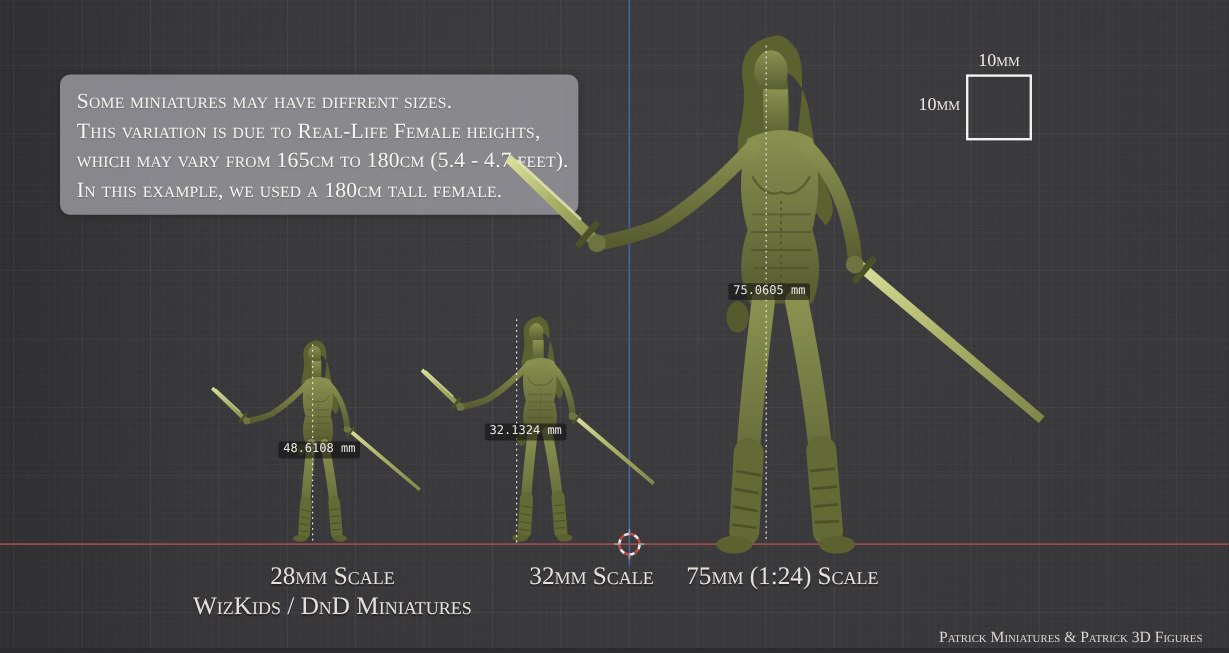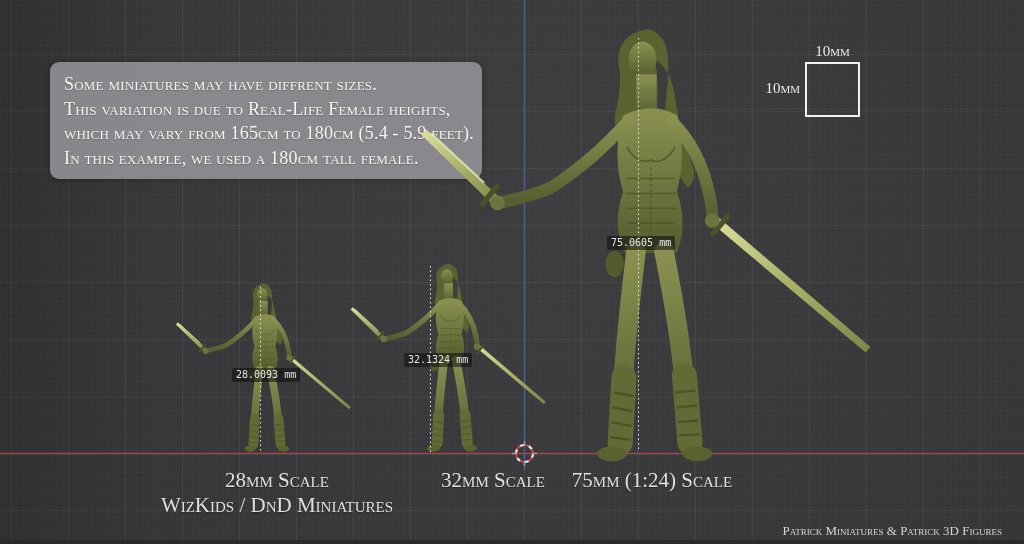--- a/index.html
+++ b/index.html
@@ -83,21 +83,21 @@
 </head>
 <body>
 
 <div id="stage" data-interactable="false">
 
   <div class="viewport" data-interactable="true"></div>
 
   <div class="info-box" data-interactable="false">
     <div class="info-line" data-interactable="false">Some miniatures may have diffrent sizes.</div>
     <div class="info-line" data-interactable="false">This variation is due to Real-Life Female heights,</div>
-    <div class="info-line" data-interactable="false">which may vary from 165cm to 180cm (5.4 - 5.9 feet).</div>
+    <div class="info-line" data-interactable="false">which may vary from 165cm to 180cm (5.4 - 4.7 feet).</div>
     <div class="info-line" data-interactable="false">In this example, we used a 180cm tall female.</div>
   </div>
 
   <svg class="scene" width="1024" height="544" viewBox="0 0 1024 544" data-interactable="false">
     <defs>
       <linearGradient id="oliveGrad" x1="0" y1="0" x2="0" y2="1">
         <stop offset="0" stop-color="#8a9150"></stop>
         <stop offset="0.55" stop-color="#6d743f"></stop>
         <stop offset="1" stop-color="#565c2f"></stop>
       </linearGradient>
@@ -160,21 +160,21 @@
     <line x1="430.5" y1="266" x2="430.5" y2="452" stroke="#e8e8e8" stroke-width="1" stroke-dasharray="1.5 3" data-interactable="false"></line>
     <line x1="638.5" y1="38" x2="638.5" y2="452" stroke="#e8e8e8" stroke-width="1" stroke-dasharray="1.5 3" data-interactable="false"></line>
 
     <g data-interactable="true">
       <circle cx="524.5" cy="453.5" r="8.5" fill="none" stroke="#e8e8e8" stroke-width="2.2" stroke-dasharray="4.4 4.4"></circle>
       <circle cx="524.5" cy="453.5" r="8.5" fill="none" stroke="#c94444" stroke-width="2.2" stroke-dasharray="4.4 4.4" stroke-dashoffset="4.4"></circle>
       <path d="M524.5,441 L524.5,446 M524.5,461 L524.5,466 M512,453.5 L517,453.5 M532,453.5 L537,453.5" stroke="#9a9a9a" stroke-width="1.4"></path>
     </g>
   </svg>
 
-  <div class="measure-label" style="left:232px; top:368px;" data-interactable="false">28.0093 mm</div>
+  <div class="measure-label" style="left:232px; top:368px;" data-interactable="false">48.6108 mm</div>
   <div class="measure-label" style="left:404px; top:353px;" data-interactable="false">32.1324 mm</div>
   <div class="measure-label" style="left:607px; top:236px;" data-interactable="false">75.0605 mm</div>
 
   <div class="ref-square" data-interactable="false"></div>
   <div class="ref-label top" data-interactable="false">10mm</div>
   <div class="ref-label side" data-interactable="false">10mm</div>
 
   <div class="scale-label" style="left:277px; top:468px;text-align:center;" data-interactable="false">28mm Scale</div>
   <div class="scale-label sub" style="left:277px; top:493px;" data-interactable="false">WizKids / DnD Miniatures</div>
   <div class="scale-label" style="left:472px; top:468px;margin-left:21px;" data-interactable="false">32mm Scale</div>

